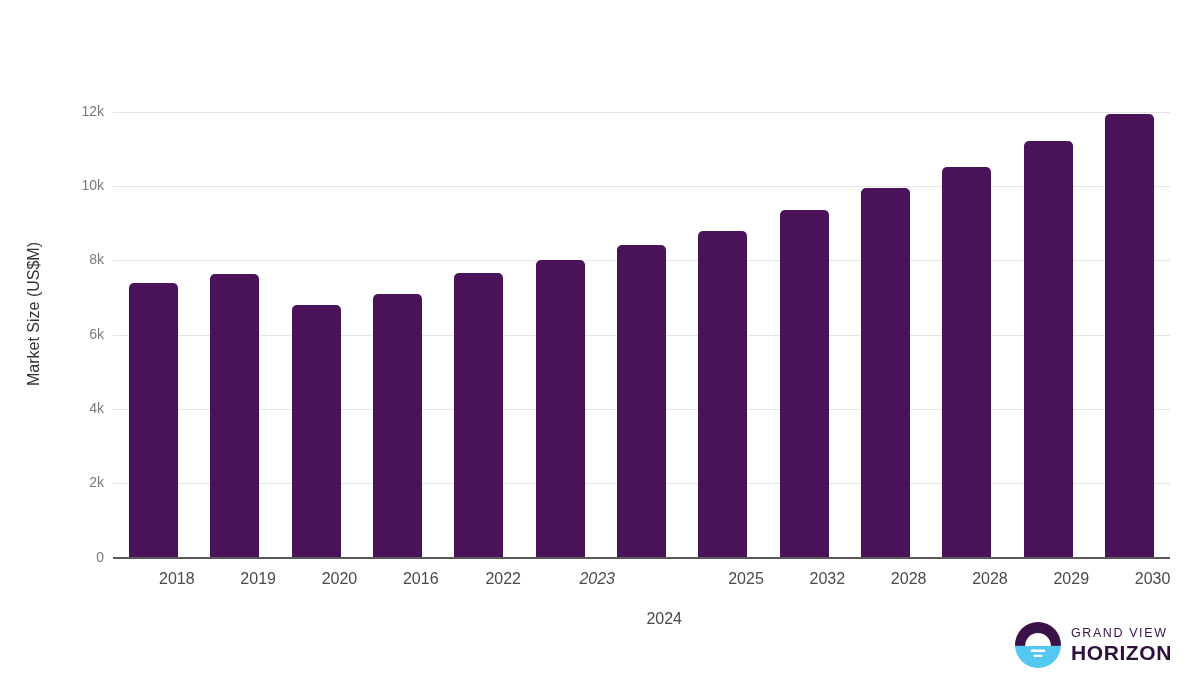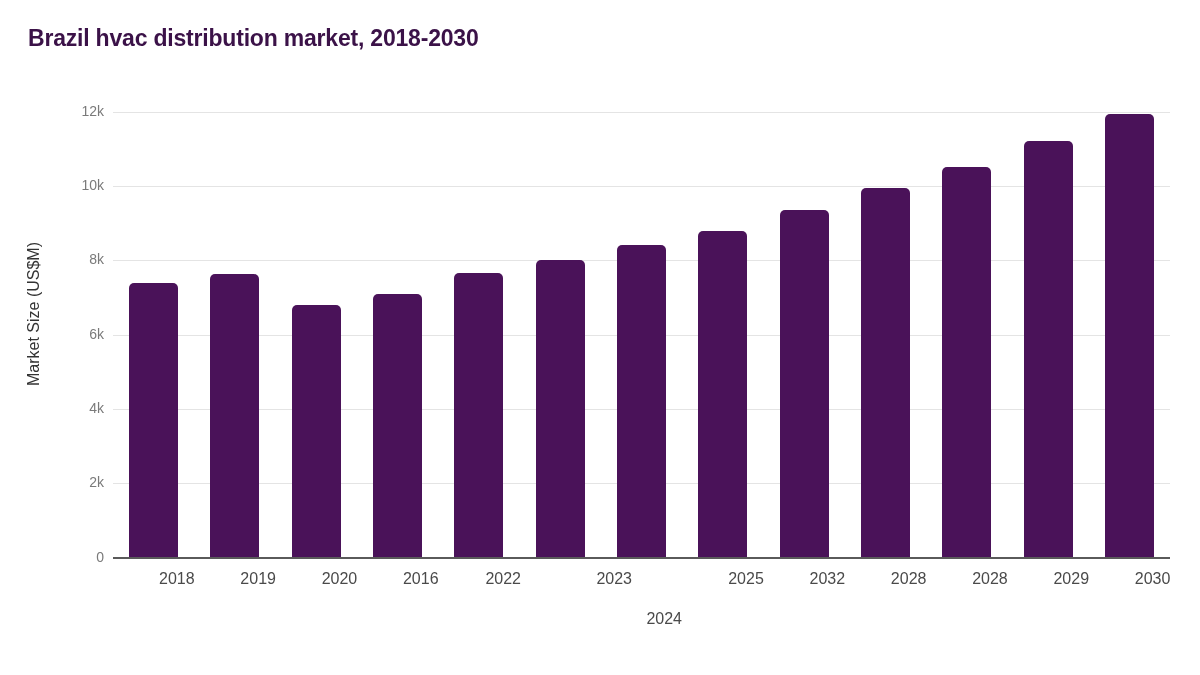--- a/index.html
+++ b/index.html
@@ -117,21 +117,20 @@
     color: #2E0F3C;
     font-weight: bold;
     margin-top: 3px;
   }
 </style>
 </head>
 <body>
 
 <div id="page">
 
-  <div id="chart-title">Brazil hvac distribution market, 2018-2030</div>
 
   <div id="y-axis-title">Market Size (US$M)</div>
 
   <div id="gridlines-layer">
       <div class="gridline" style="left: 113px; top: 483.2px;"></div>
       <div class="gridline" style="left: 113px; top: 408.9px;"></div>
       <div class="gridline" style="left: 113px; top: 334.6px;"></div>
       <div class="gridline" style="left: 113px; top: 260.3px;"></div>
       <div class="gridline" style="left: 113px; top: 186px;"></div>
       <div class="gridline" style="left: 113px; top: 111.7px;"></div>
@@ -162,25 +161,45 @@
       <div class="bar" title="2028: 10500" style="position: absolute; left: 942.231px; top: 167.425px; height: 390.075px; background: rgb(74, 18, 89);"></div>
       <div class="bar" title="2029: 11200" style="position: absolute; left: 1023.54px; top: 141.42px; height: 416.08px; background: rgb(74, 18, 89);"></div>
       <div class="bar" title="2030: 11950" style="position: absolute; left: 1104.85px; top: 113.558px; height: 443.942px; background: rgb(74, 18, 89);"></div>
     </div>
   <div id="xlabels-layer">
       <div class="x-tick-label" style="left: 112.654px;">2018</div>
       <div class="x-tick-label" style="left: 193.962px;">2019</div>
       <div class="x-tick-label" style="left: 275.269px;">2020</div>
       <div class="x-tick-label" style="left: 356.577px;">2016</div>
       <div class="x-tick-label" style="left: 439px;">2022</div>
-      <div class="x-tick-label" style="left: 550px;">2023</div>
+      <div class="x-tick-label" style="left: 533px; font-style: italic;">2023</div>
       <div class="x-tick-label" style="left: 600px; margin-top: 40px;">2024</div>
       <div class="x-tick-label" style="left: 681.808px;">2025</div>
       <div class="x-tick-label" style="left: 763.115px;">2032</div>
       <div class="x-tick-label" style="left: 844.423px;">2028</div>
       <div class="x-tick-label" style="left: 925.731px;">2028</div>
       <div class="x-tick-label" style="left: 1007.04px;">2029</div>
       <div class="x-tick-label" style="left: 1088.35px;">2030</div>
     </div>
 
 
+  <div id="brand-logo">
+    <svg id="brand-mark" viewBox="0 0 100 100">
+      <defs>
+        <clipPath id="circClip">
+            <circle cx="50" cy="50" r="50"></circle>
+          </clipPath>
+      </defs>
+      <g clip-path="url(#circClip)">
+        <rect x="0" y="0" width="100" height="52" fill="#3B1248"></rect>
+        <rect x="0" y="52" width="100" height="48" fill="#54C8F0"></rect>
+        <path d="M50 24 A28 28 0 0 1 78 52 L22 52 A28 28 0 0 1 50 24 Z" fill="#FFFFFF"></path>
+        <rect x="34" y="60" width="32" height="5" rx="2.5" fill="#FFFFFF"></rect>
+        <rect x="40" y="71" width="20" height="5" rx="2.5" fill="#FFFFFF"></rect>
+      </g>
+    </svg>
+    <div id="brand-wordmark">
+      <span id="brand-top">GRAND VIEW</span>
+      <span id="brand-bottom">HORIZON</span>
+    </div>
+  </div>
 
 </div>
 
 </body></html>

